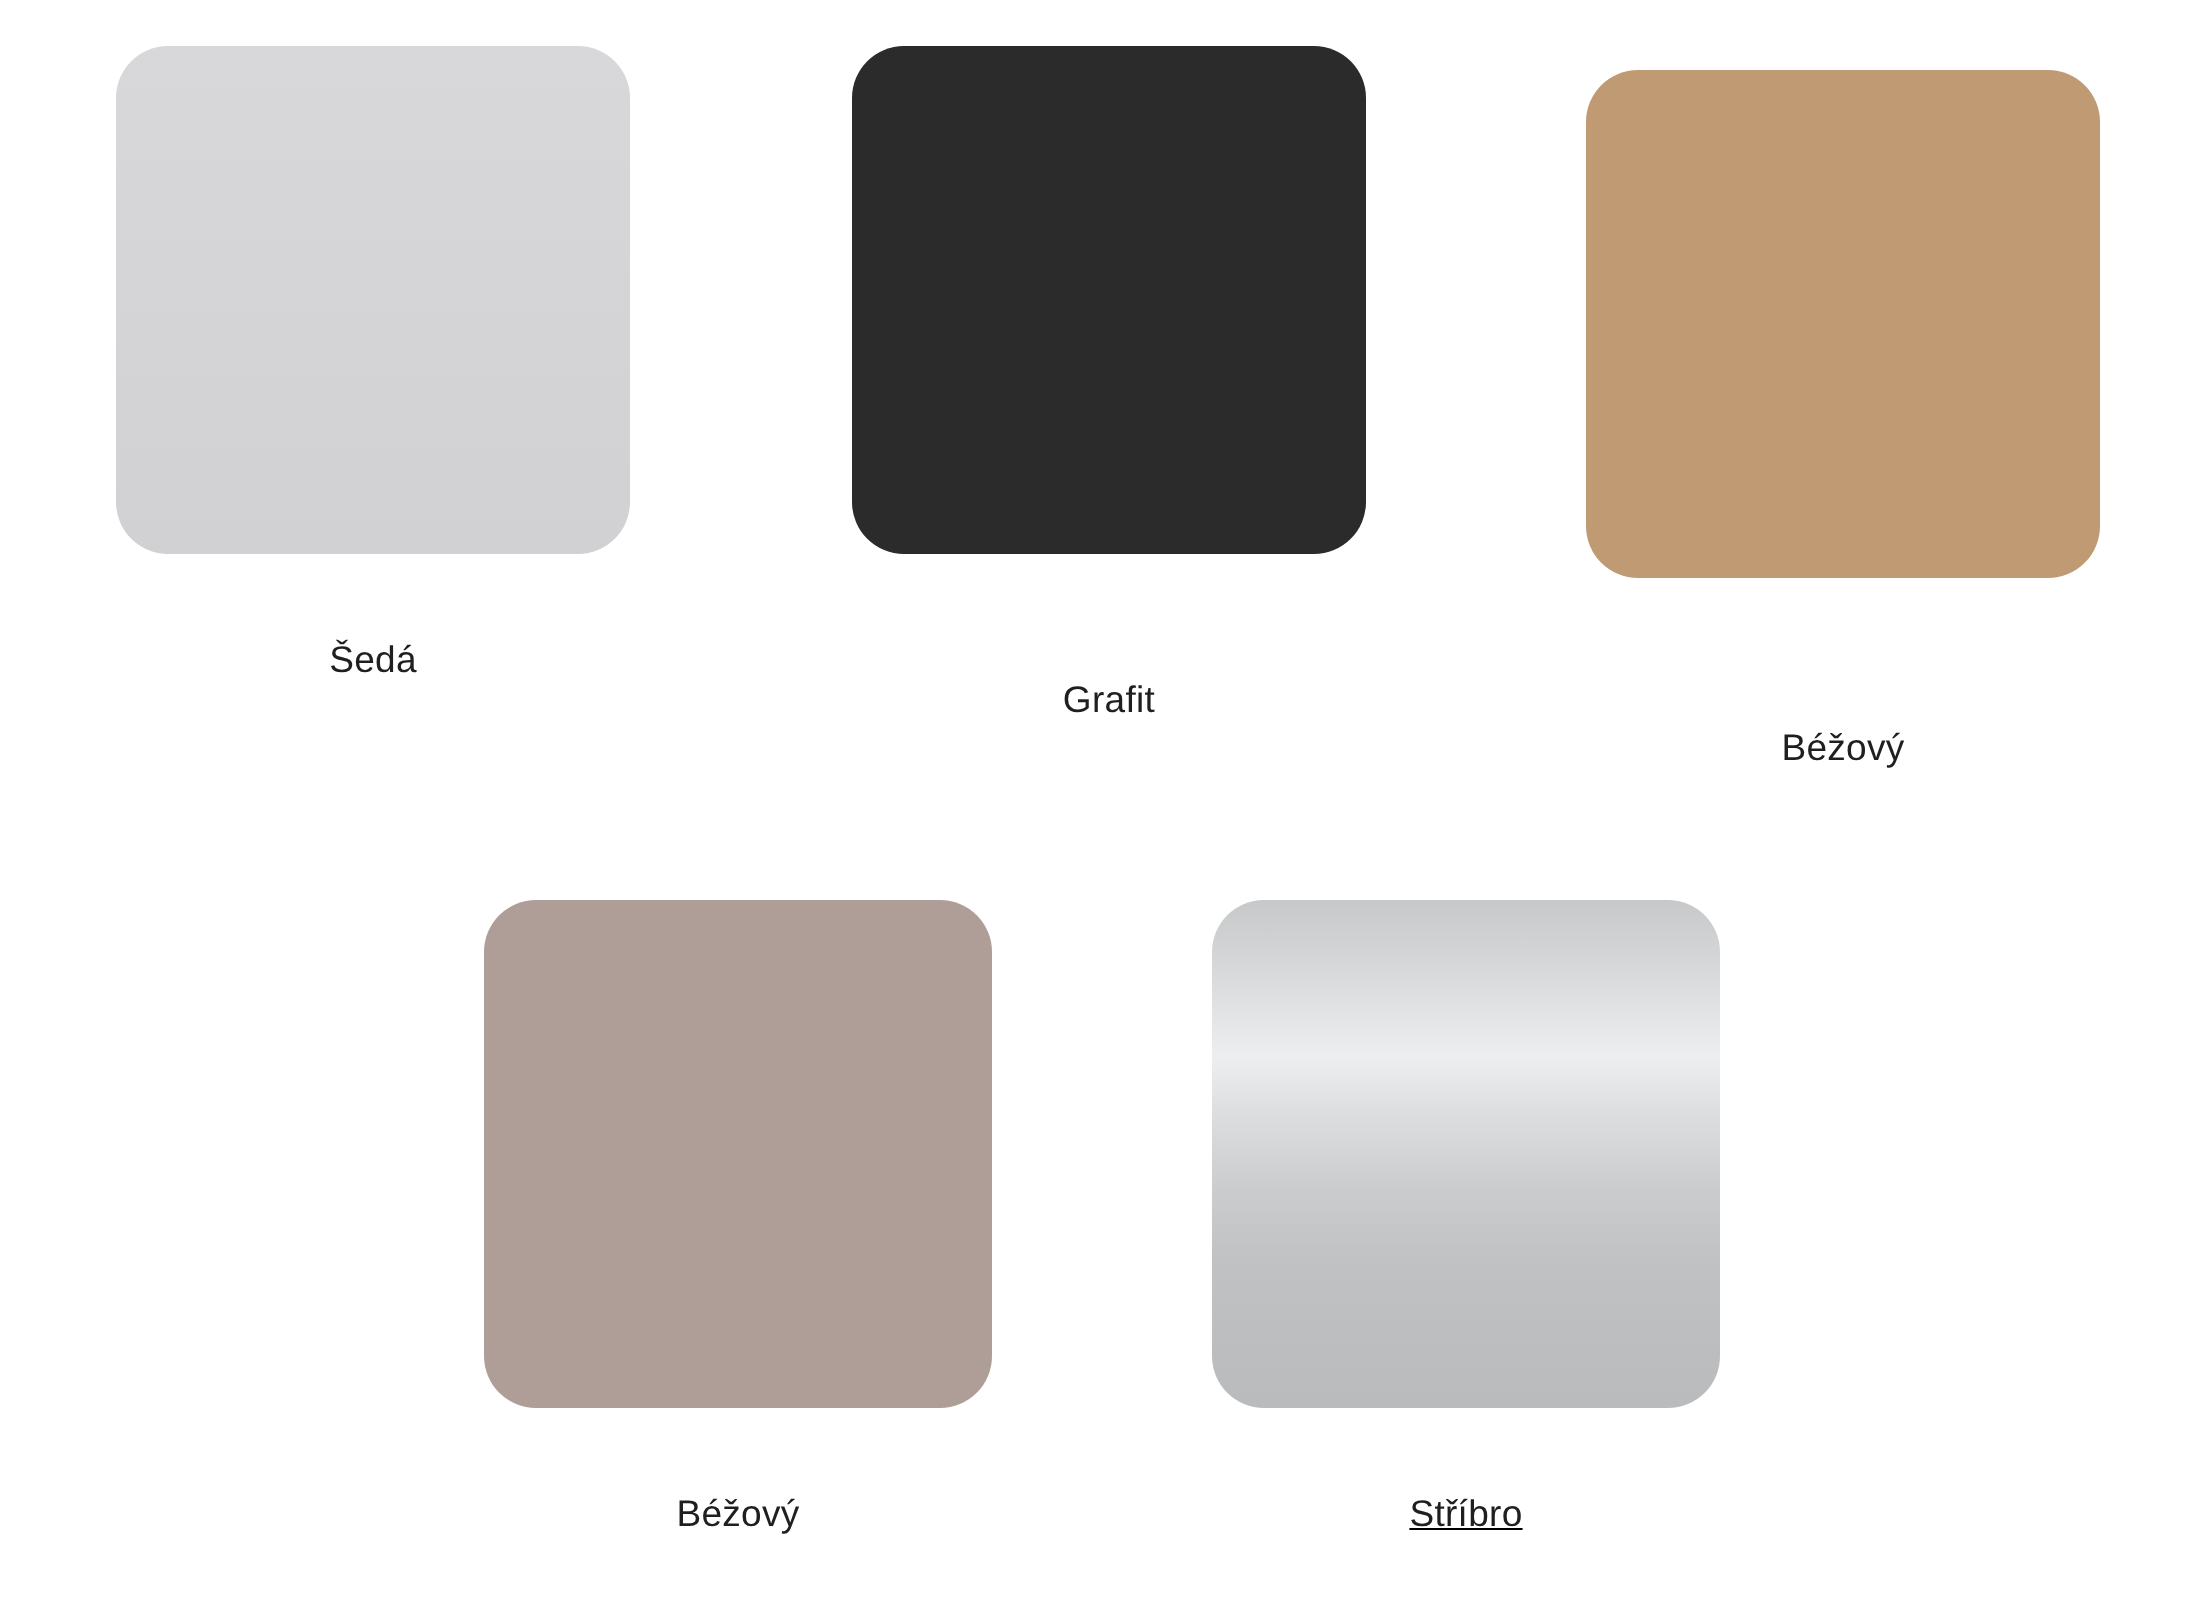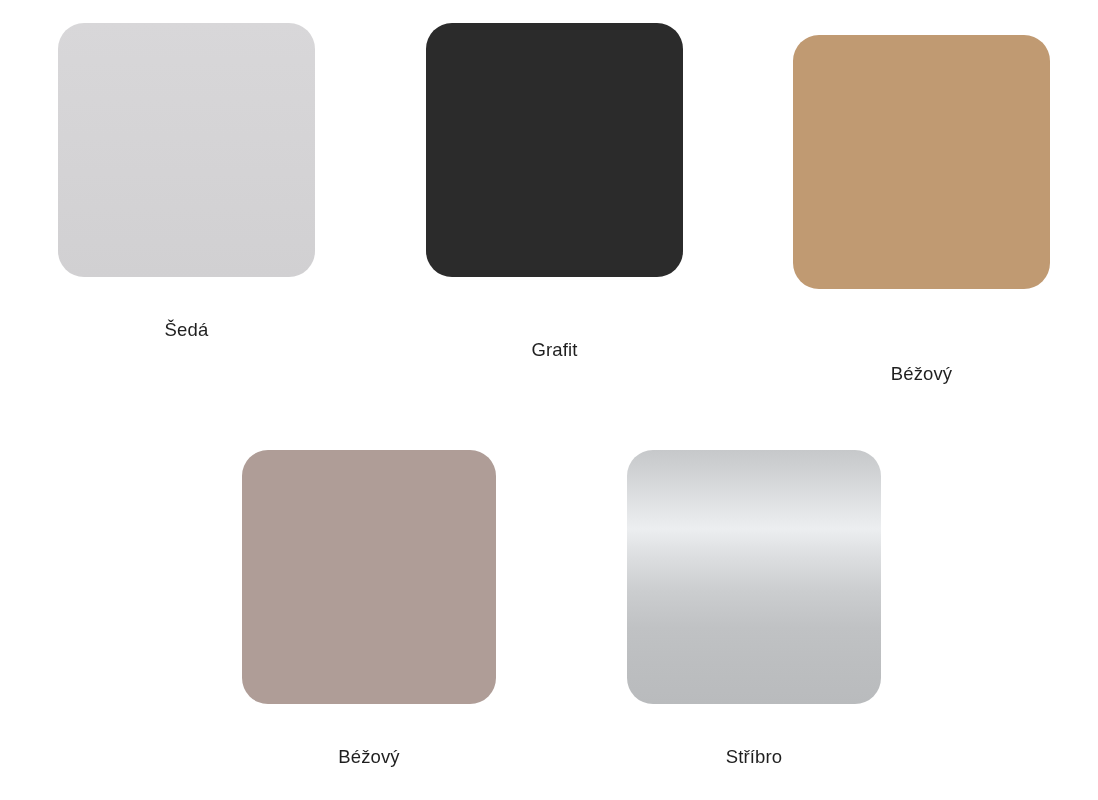--- a/index.html
+++ b/index.html
@@ -52,21 +52,21 @@
 
   #cell-seda    { left: 58px;  top: 23px; }
   #cell-grafit  { left: 426px; top: 23px; gap: 20px; }
   #cell-bezovy  { left: 793px; top: 35px; gap: 32px; }
 
   
   .row2 .swatch-chip { width: 254px; height: 254px; }
   .row2 .swatch-label { margin-top: 42px; }
 
   #cell-pisek   { left: 242px; top: 450px; }
-  #cell-stribro { left: 627px; top: 450px; }
+  #cell-stribro { left: 606px; top: 450px; text-decoration: underline; }
 
   
   #chip-seda {
     background: linear-gradient(180deg, #d8d7d9 0%, #d5d4d6 45%, #d1d0d2 100%);
   }
   #chip-grafit {
     background: #2b2b2b;
   }
   #chip-bezovy {
     background: #c09a72;

